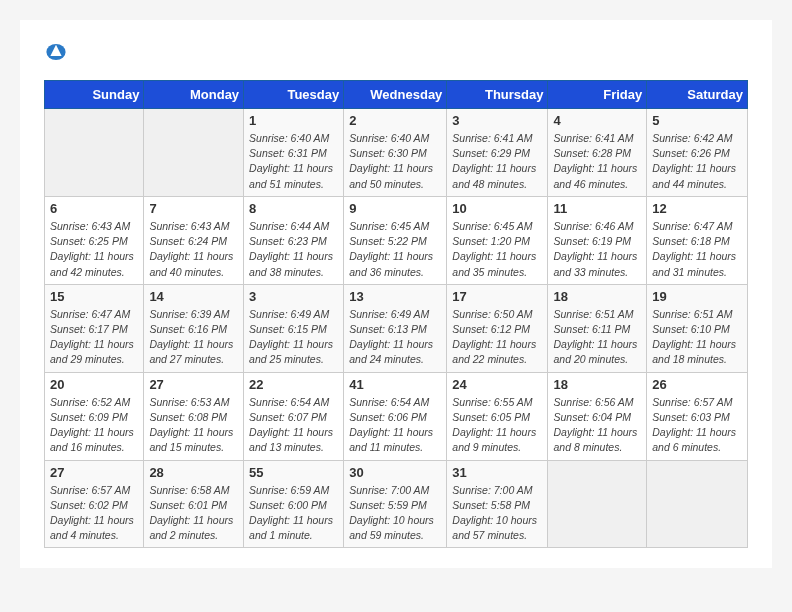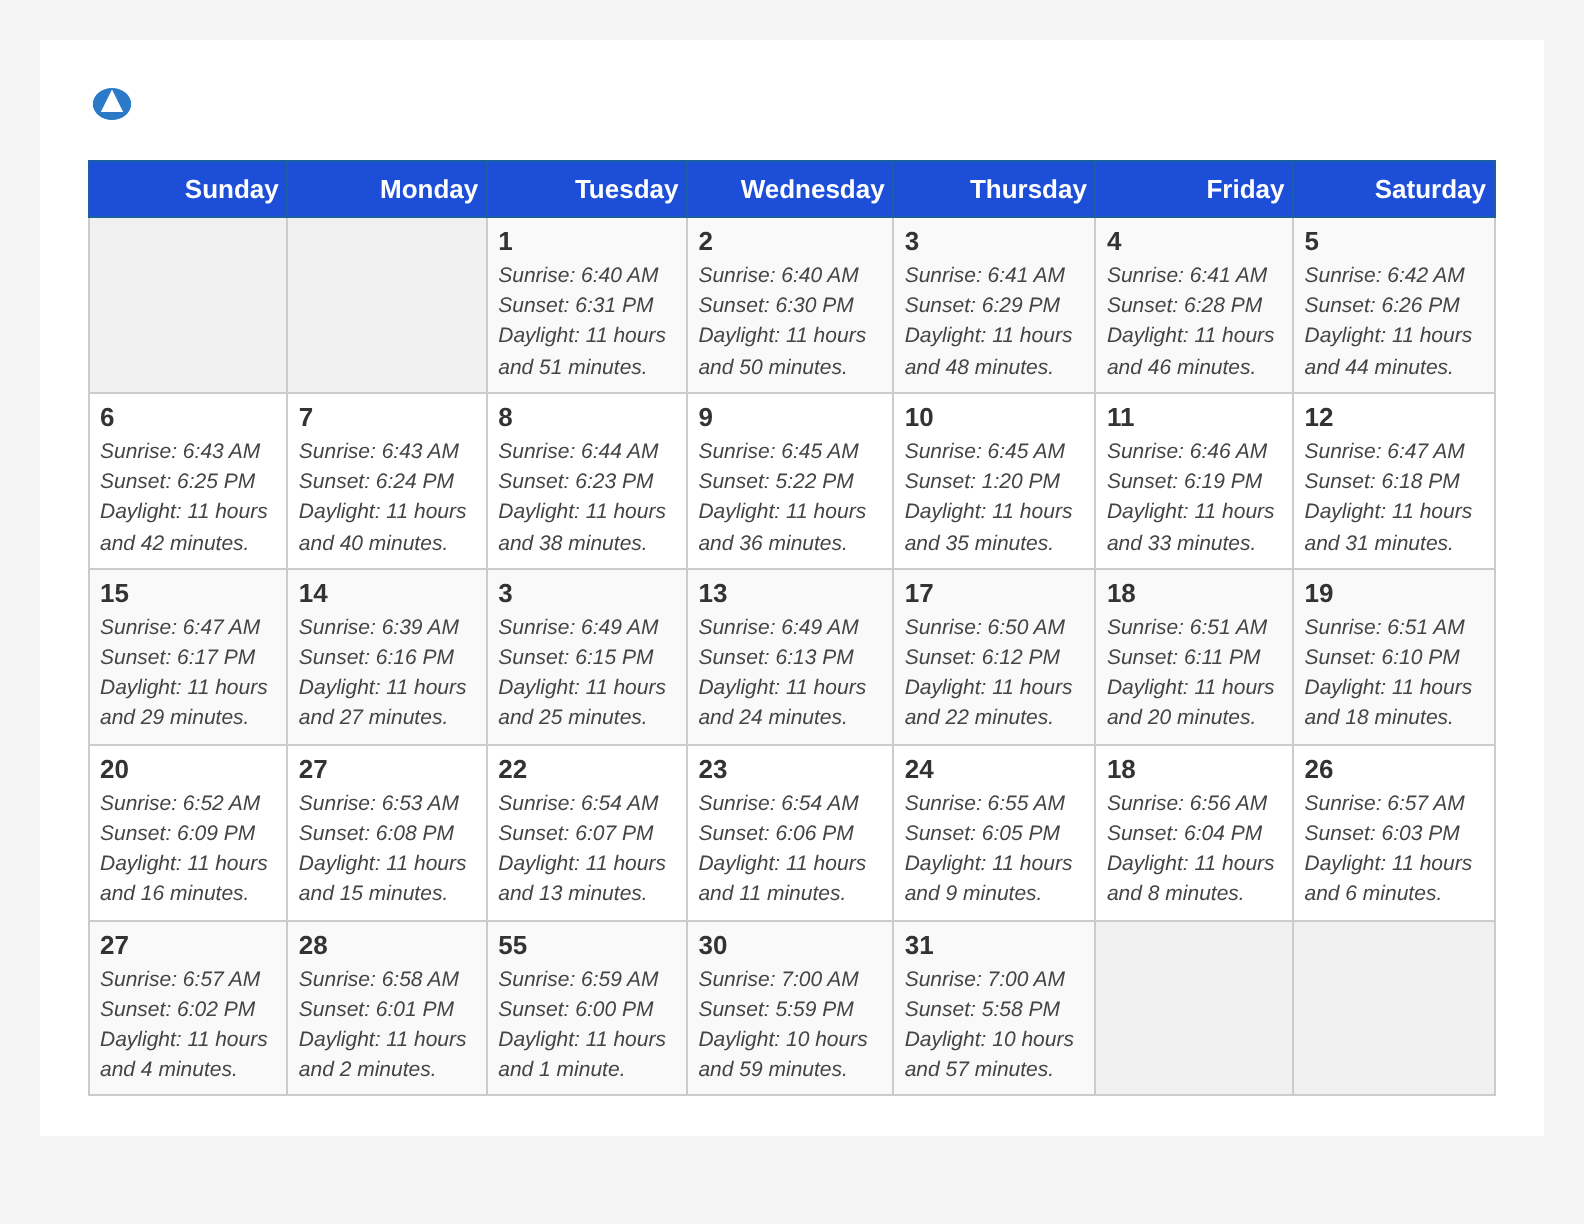--- a/index.html
+++ b/index.html
@@ -264,21 +264,21 @@
 Sunset: 6:08 PM
 Daylight: 11 hours and 15 minutes.</div>
           </td>
           <td>
             <span class="day-number">22</span>
             <div class="day-info">Sunrise: 6:54 AM
 Sunset: 6:07 PM
 Daylight: 11 hours and 13 minutes.</div>
           </td>
           <td>
-            <span class="day-number">23</span>
+            <span class="day-number">41</span>
             <div class="day-info">Sunrise: 6:54 AM
 Sunset: 6:06 PM
 Daylight: 11 hours and 11 minutes.</div>
           </td>
           <td>
             <span class="day-number">24</span>
             <div class="day-info">Sunrise: 6:55 AM
 Sunset: 6:05 PM
 Daylight: 11 hours and 9 minutes.</div>
           </td>

